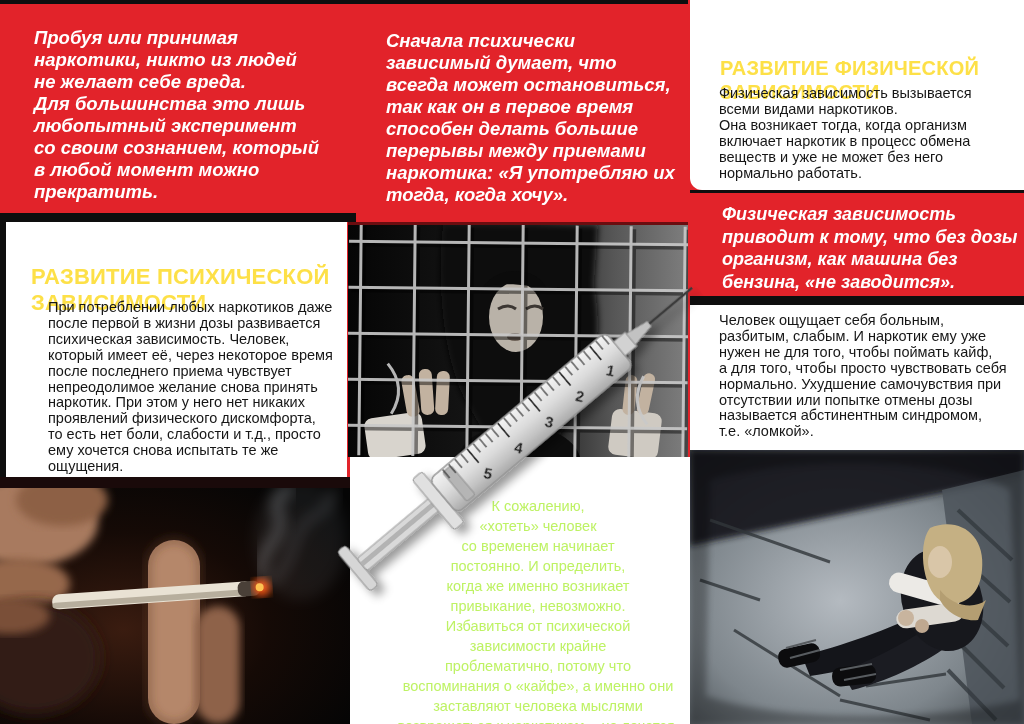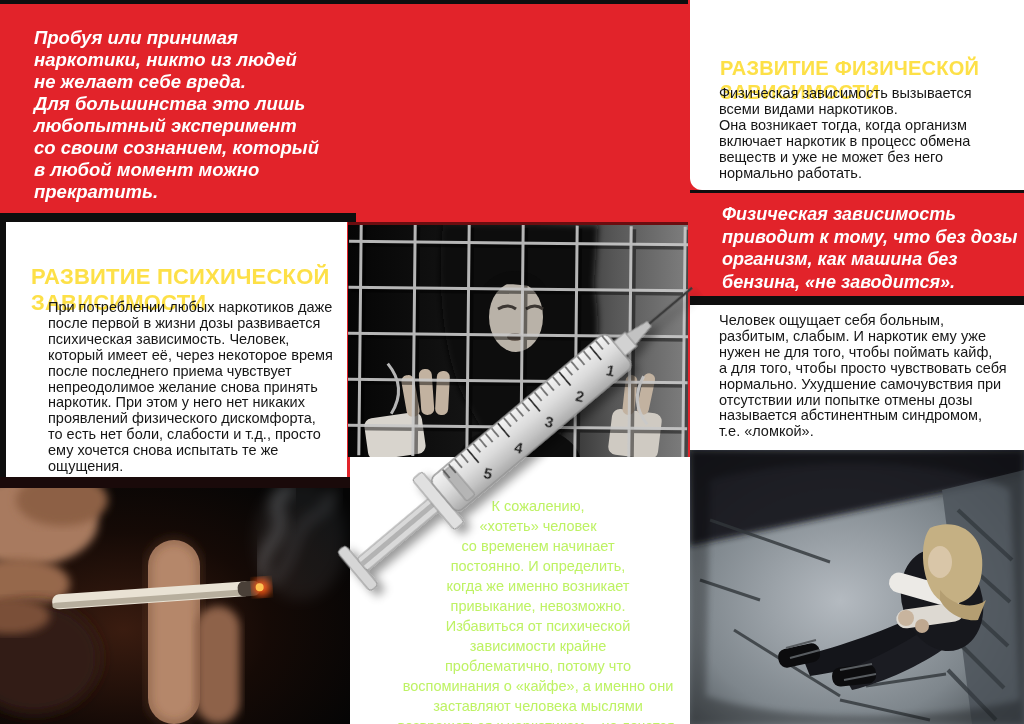--- a/index.html
+++ b/index.html
@@ -92,20 +92,28 @@
         <circle cx="262" cy="107" r="9" fill="#ff5a12" filter="url(#blur4)"></circle>
         <circle cx="260" cy="107" r="4" fill="#ffc24d"></circle>
       </g>
 
       <path d="M262 92 C 252 60, 290 52, 278 24 C 272 10, 284 4, 292 0" stroke="#cfd4da" stroke-width="10" fill="none" opacity=".3" filter="url(#blur7)"></path>
       <path d="M270 96 C 300 70, 288 40, 318 26 C 332 18, 330 8, 336 0" stroke="#aeb4bc" stroke-width="7" fill="none" opacity=".22" filter="url(#blur7)"></path>
       <ellipse cx="300" cy="52" rx="46" ry="60" fill="#9aa0a8" opacity=".1" filter="url(#blur7)"></ellipse>
     </svg>
   </div>
 
+  <div class="abs intro ml" style="left:386px;top:30px;width:300px;">Сначала психически
+зависимый думает, что
+всегда может остановиться,
+так как он в первое время
+способен делать большие
+перерывы между приемами
+наркотика: «Я употребляю их
+тогда, когда хочу».</div>
 
   <div class="abs" style="left:348px;top:222px;width:340px;height:3px;background:#6b0d10;"></div>
 
   <div class="abs" style="left:348px;top:225px;width:340px;height:232px;">
     <svg width="340" height="232" viewBox="0 0 340 232">
       <defs>
         <linearGradient id="fencebg" x1="0" y1="0" x2="1" y2="0">
           <stop offset="0%" stop-color="#050505"></stop>
             <stop offset="55%" stop-color="#1c1c1c"></stop>
           <stop offset="78%" stop-color="#565656"></stop>

